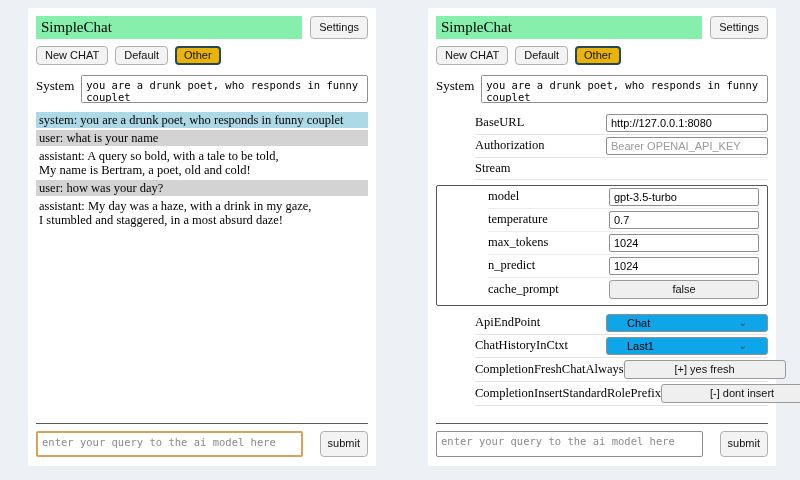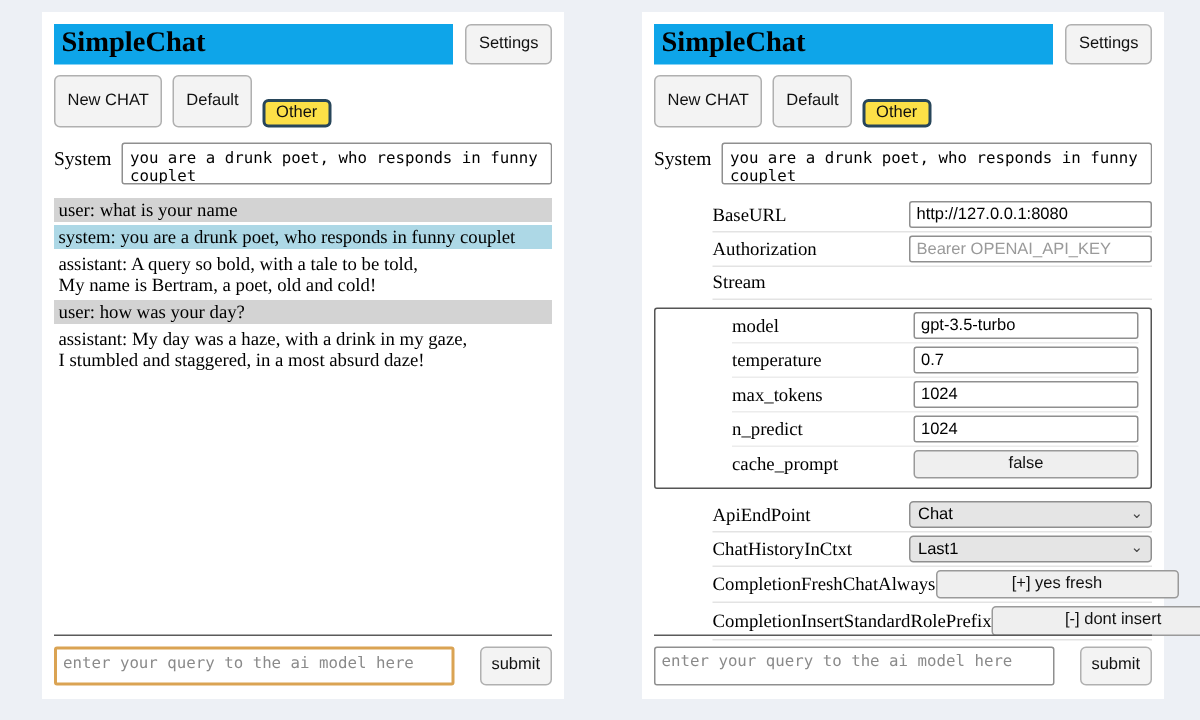--- a/index.html
+++ b/index.html
@@ -17,42 +17,41 @@
     background: #ffffff;
     padding: 8px;
   }
   #left-panel  { left: 28px; }
   #right-panel { left: 428px; }
 
   
   .header { display: flex; gap: 8px; align-items: stretch; }
   .titlebar {
     flex: 1;
-    background: #0ea5e9;
-    font-weight: bold;
-    font-size: 19px;
+    background: #86efac;
+    font-weight: normal;
+    font-size: 15px;
     padding: 3px 5px;
     line-height: 1.1;
   }
   button {
     font-family: "Liberation Sans", sans-serif;
     font-size: 11px;
     color: #111;
     background: #f3f3f3;
     border: 1px solid #b0b0b0;
     border-radius: 4px;
     padding: 2px 8px;
     line-height: 1.2;
   }
   .sessions { margin-top: 7px; display: flex; gap: 7px; }
   .session-btn.selected {
-    background: #fde047;
+    background: #eab308;
     border: 2px solid #28465a;
     padding: 1px 7px;
-    margin-top: 16px;
   }
 
   
   .system-row { display: flex; gap: 7px; margin-top: 10px; align-items: flex-start; }
   .system-label { font-size: 13px; padding-top: 3px; }
   textarea {
     font-family: "DejaVu Sans Mono", monospace;
     font-size: 10.5px;
     border: 1px solid #8f8f8f;
     border-radius: 2px;
@@ -102,24 +101,24 @@
     background: #efefef;
     border: 1px solid #9a9a9a;
     border-radius: 3px;
     padding: 2px 0;
   }
   .cfg-select {
     width: 162px; flex: none;
     display: flex; align-items: center; justify-content: space-between;
     font-family: "Liberation Sans", sans-serif;
     font-size: 11px;
-    background: #e5e5e5;
+    background: #0ea5e9;
     border: 1px solid #8f8f8f;
     border-radius: 3px;
-    padding: 2px 5px;
+    padding: 2px 20px;
     height: 18px;
   }
   .chev { color: #444; font-size: 10px; line-height: 0.8; }
 
   fieldset.aro {
     margin: 5px 0 6px 0;
     border: 1px solid #555;
     border-radius: 2px;
     padding: 0 8px 4px 12px;
   }
@@ -150,22 +149,22 @@
     <button class="session-btn">Default</button>
     <button class="session-btn selected">Other</button>
   </div>
 
   <div class="system-row">
     <span class="system-label">System</span>
     <textarea class="system-text" style="">you are a drunk poet, who responds in funny couplet</textarea>
   </div>
 
   <div class="messages">
+    <div class="msg sys">system: you are a drunk poet, who responds in funny couplet</div>
     <div class="msg user">user: what is your name</div>
-    <div class="msg sys">system: you are a drunk poet, who responds in funny couplet</div>
     <div class="msg asst">assistant: A query so bold, with a tale to be told,
 My name is Bertram, a poet, old and cold!</div>
     <div class="msg user">user: how was your day?</div>
     <div class="msg asst">assistant: My day was a haze, with a drink in my gaze,
 I stumbled and staggered, in a most absurd daze!</div>
   </div>
 
   <div class="footer">
     <hr>
     <div class="query-row">

